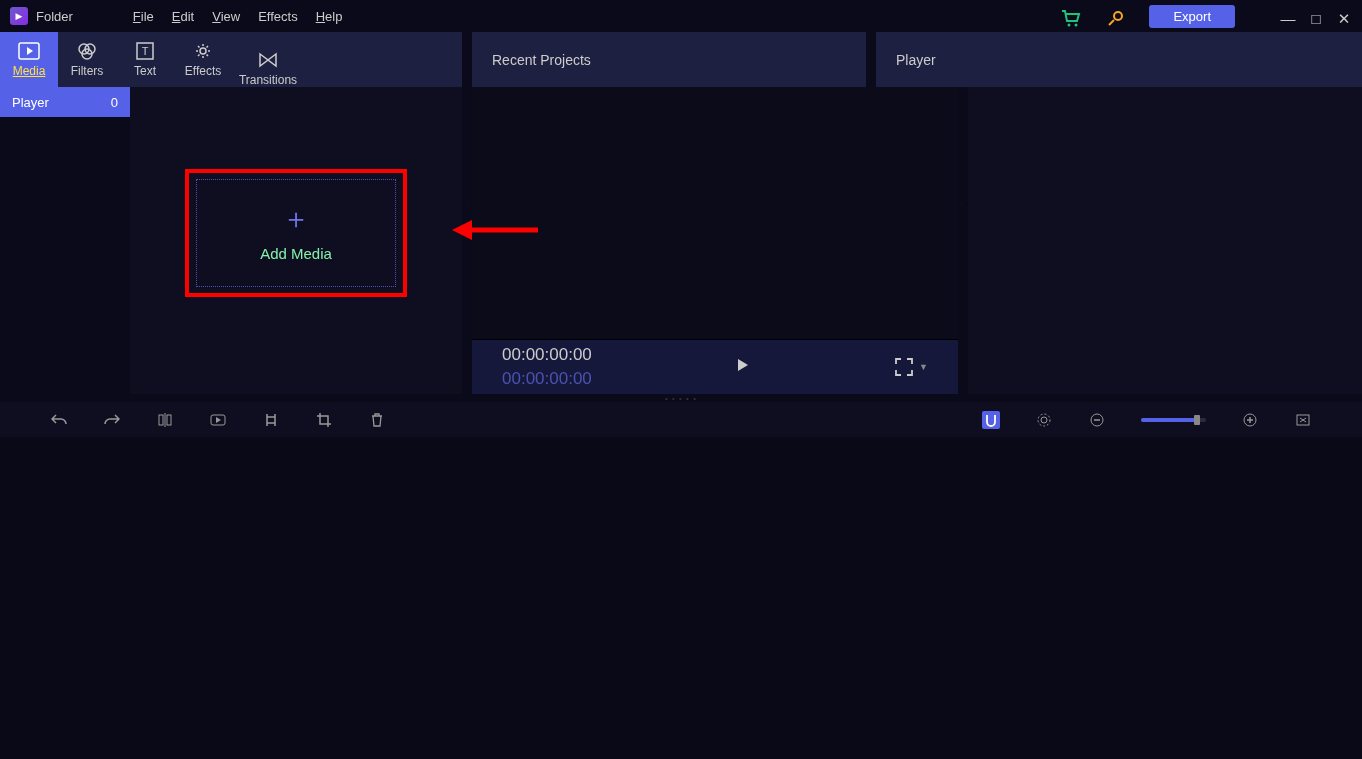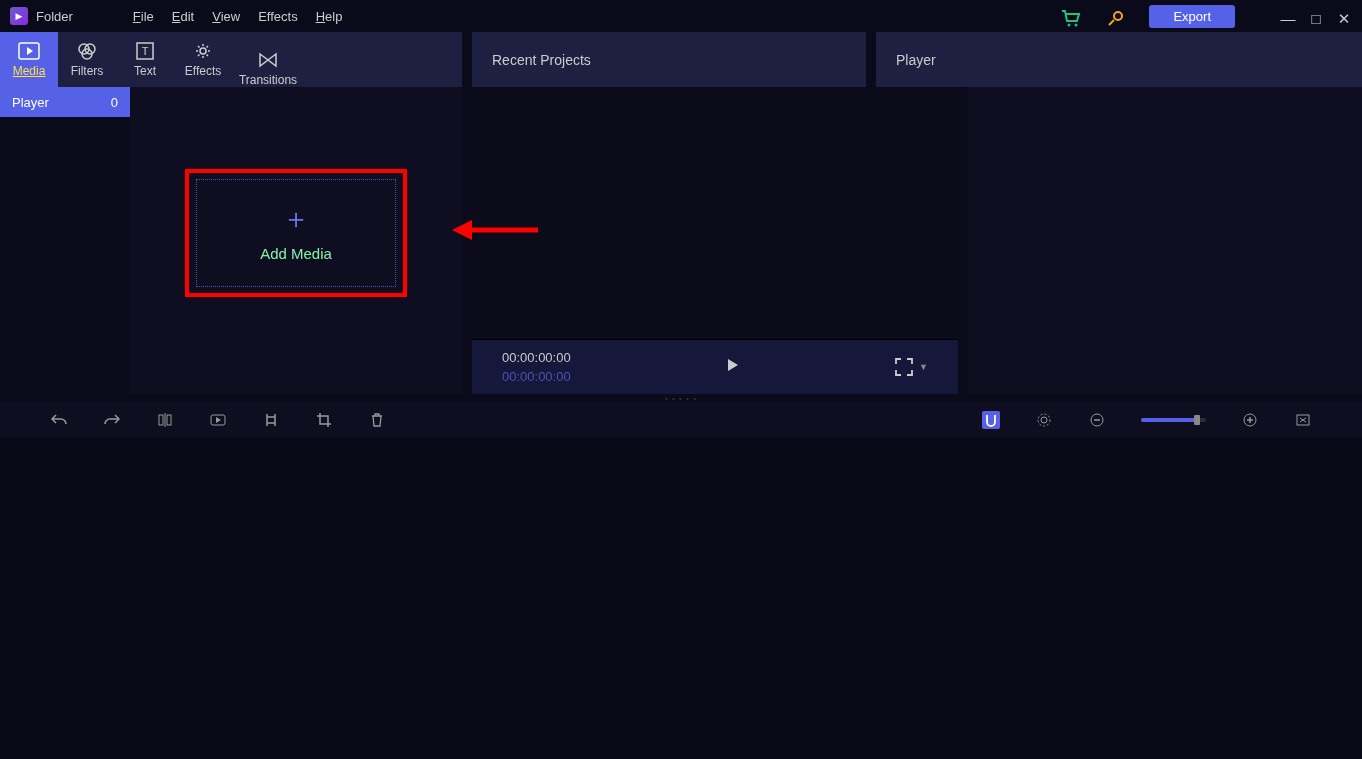--- a/index.html
+++ b/index.html
@@ -135,21 +135,21 @@
     color:#444; font-size:3px; letter-spacing:0; line-height:2px;
   }
   .drag-dots-left{ left:-6px;} .drag-dots-right{right:-6px;}
   .player-controls {
     height: 55px;
     background: #15183a;
     border-top:1px solid #000;
     display:flex; align-items:center;
     padding: 0 30px;
   }
-  .tc-group { display:flex; flex-direction:column; gap:4px; font-size:13px;}
+  .tc-group { display:flex; flex-direction:column; gap:4px; font-size:17px;}
   .tc1 { color:#ccc;} .tc2 { color:#4a53b0;}
   .play-btn { margin-left:auto; margin-right:auto; color:#ccc; cursor:pointer;}
   .fs-group { display:flex; align-items:center; gap:6px; cursor:pointer;}
   .recent-pane { flex:1; background:#0e0e20; }
   
   .separator-h { height: 8px; background:#0a0a1a; display:flex; align-items:center; justify-content:center;}
   .sep-dots { color:#333; font-size:8px; letter-spacing:1px;}
   
   .timeline-toolbar {
     height: 35px;

